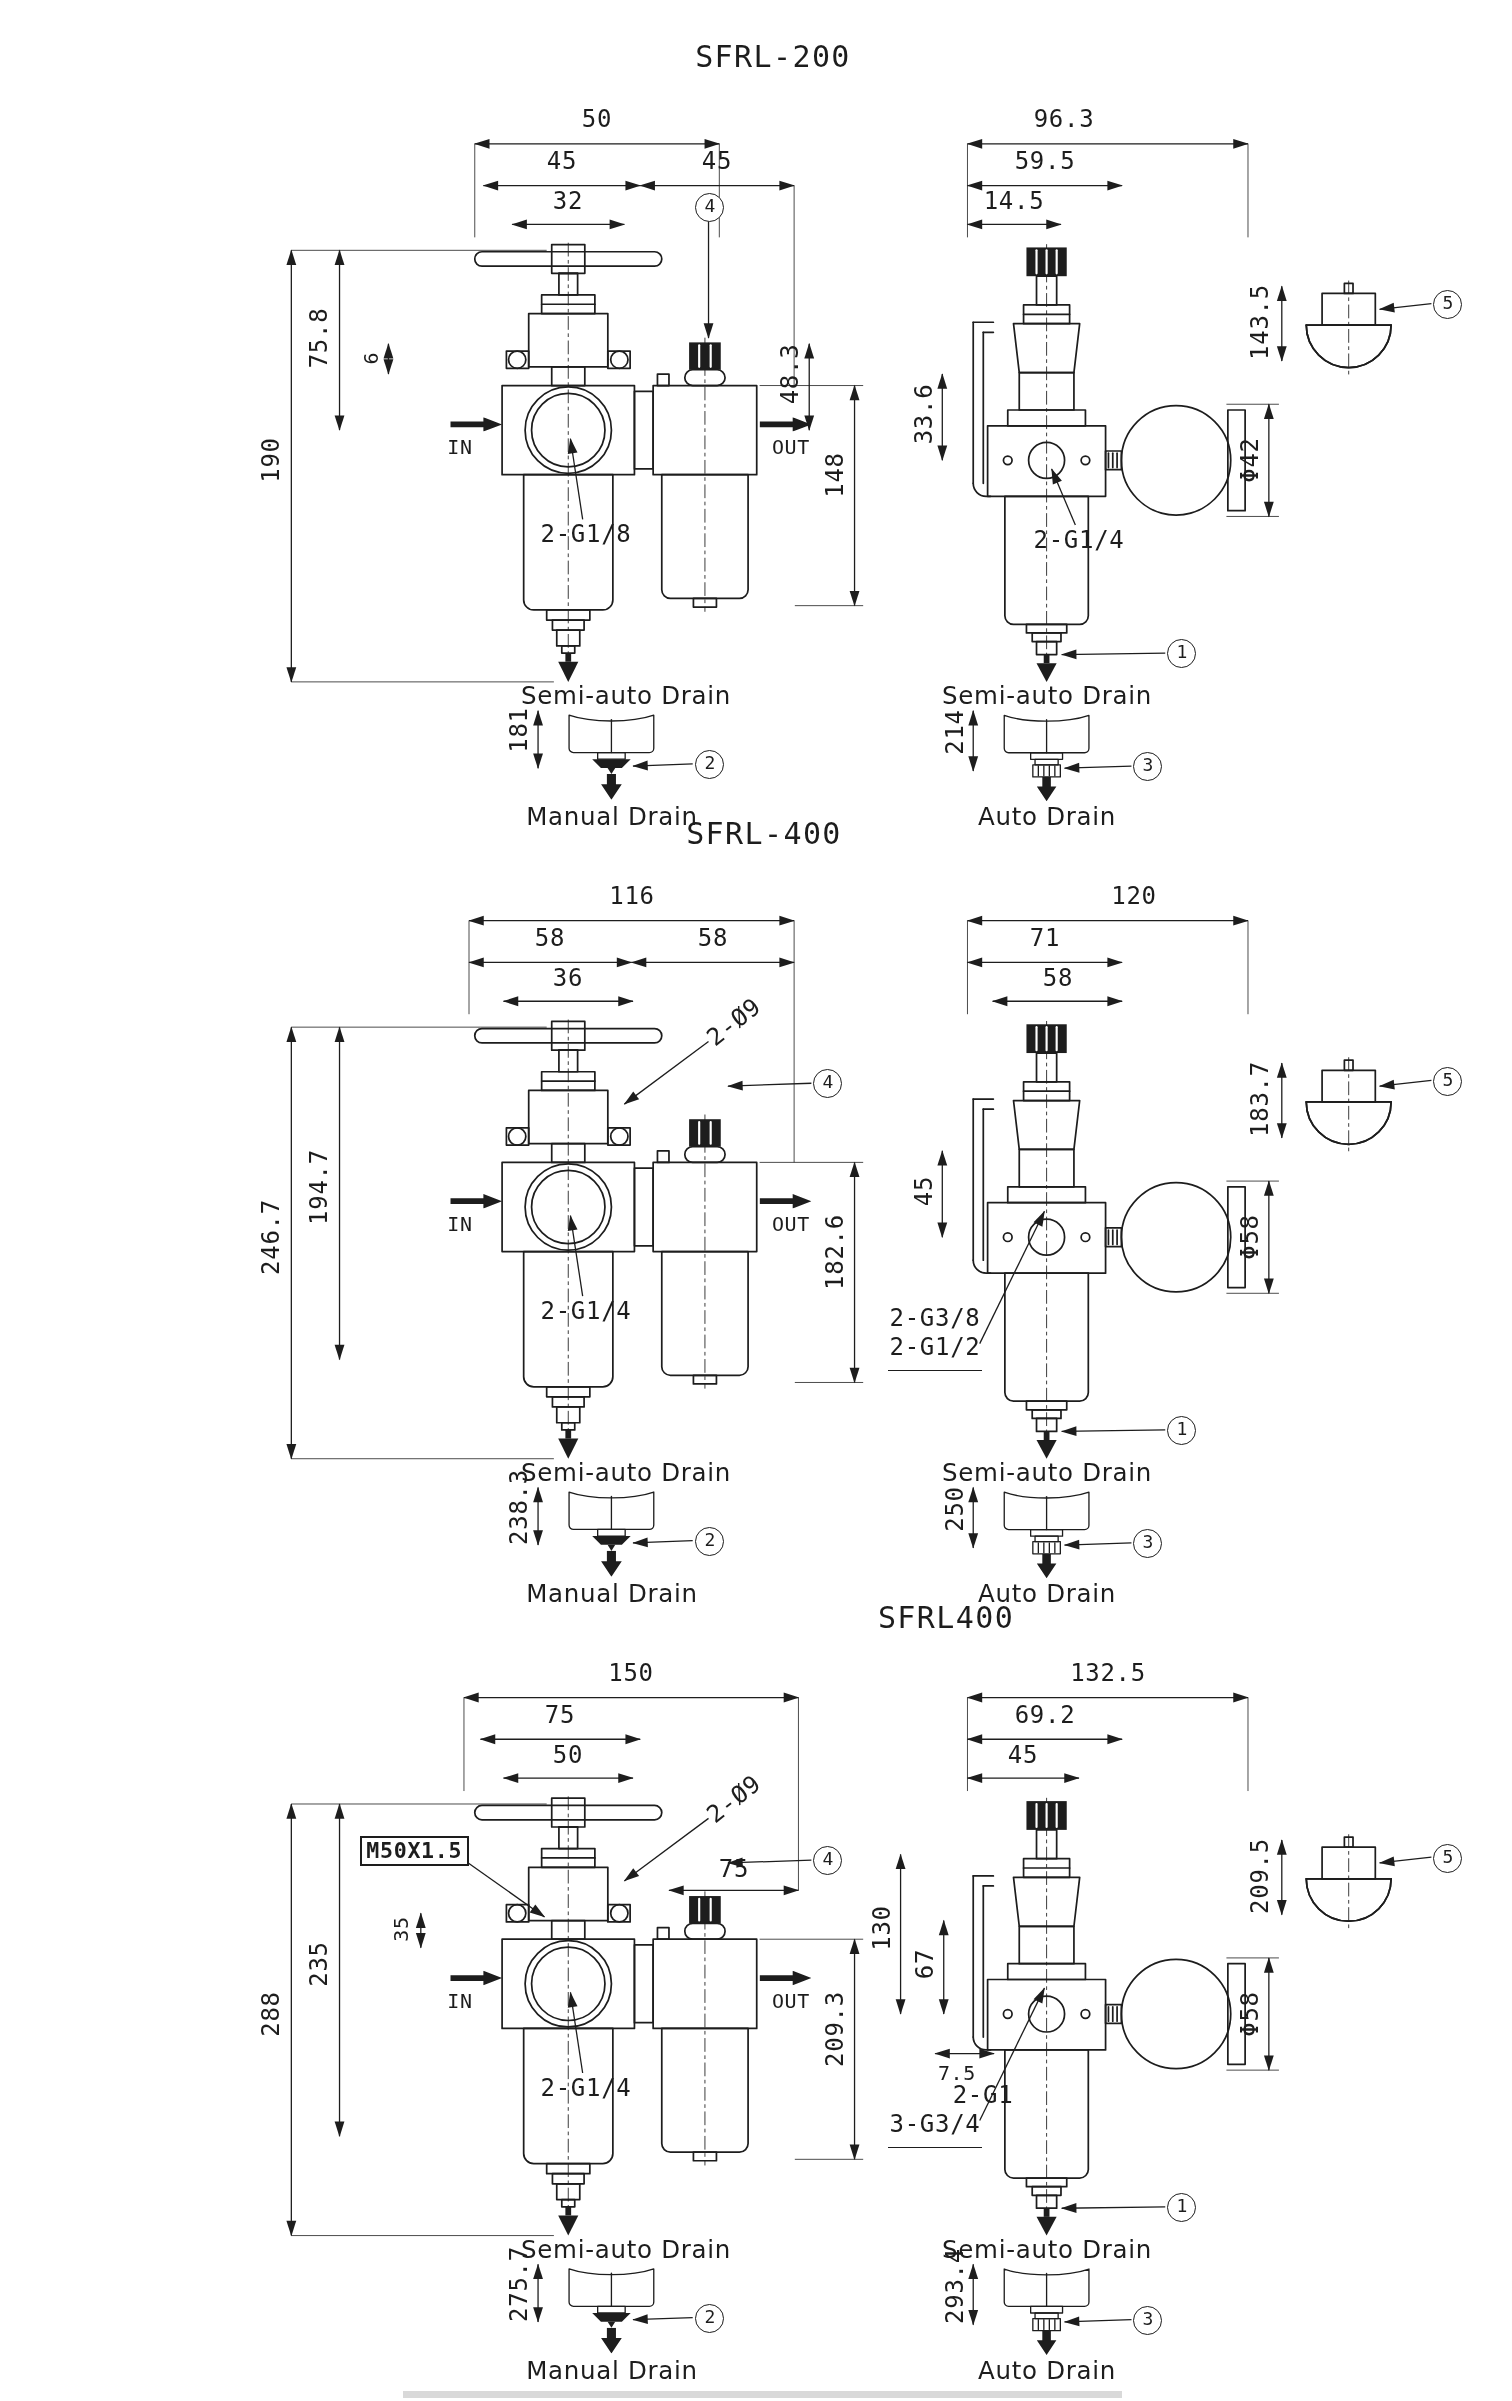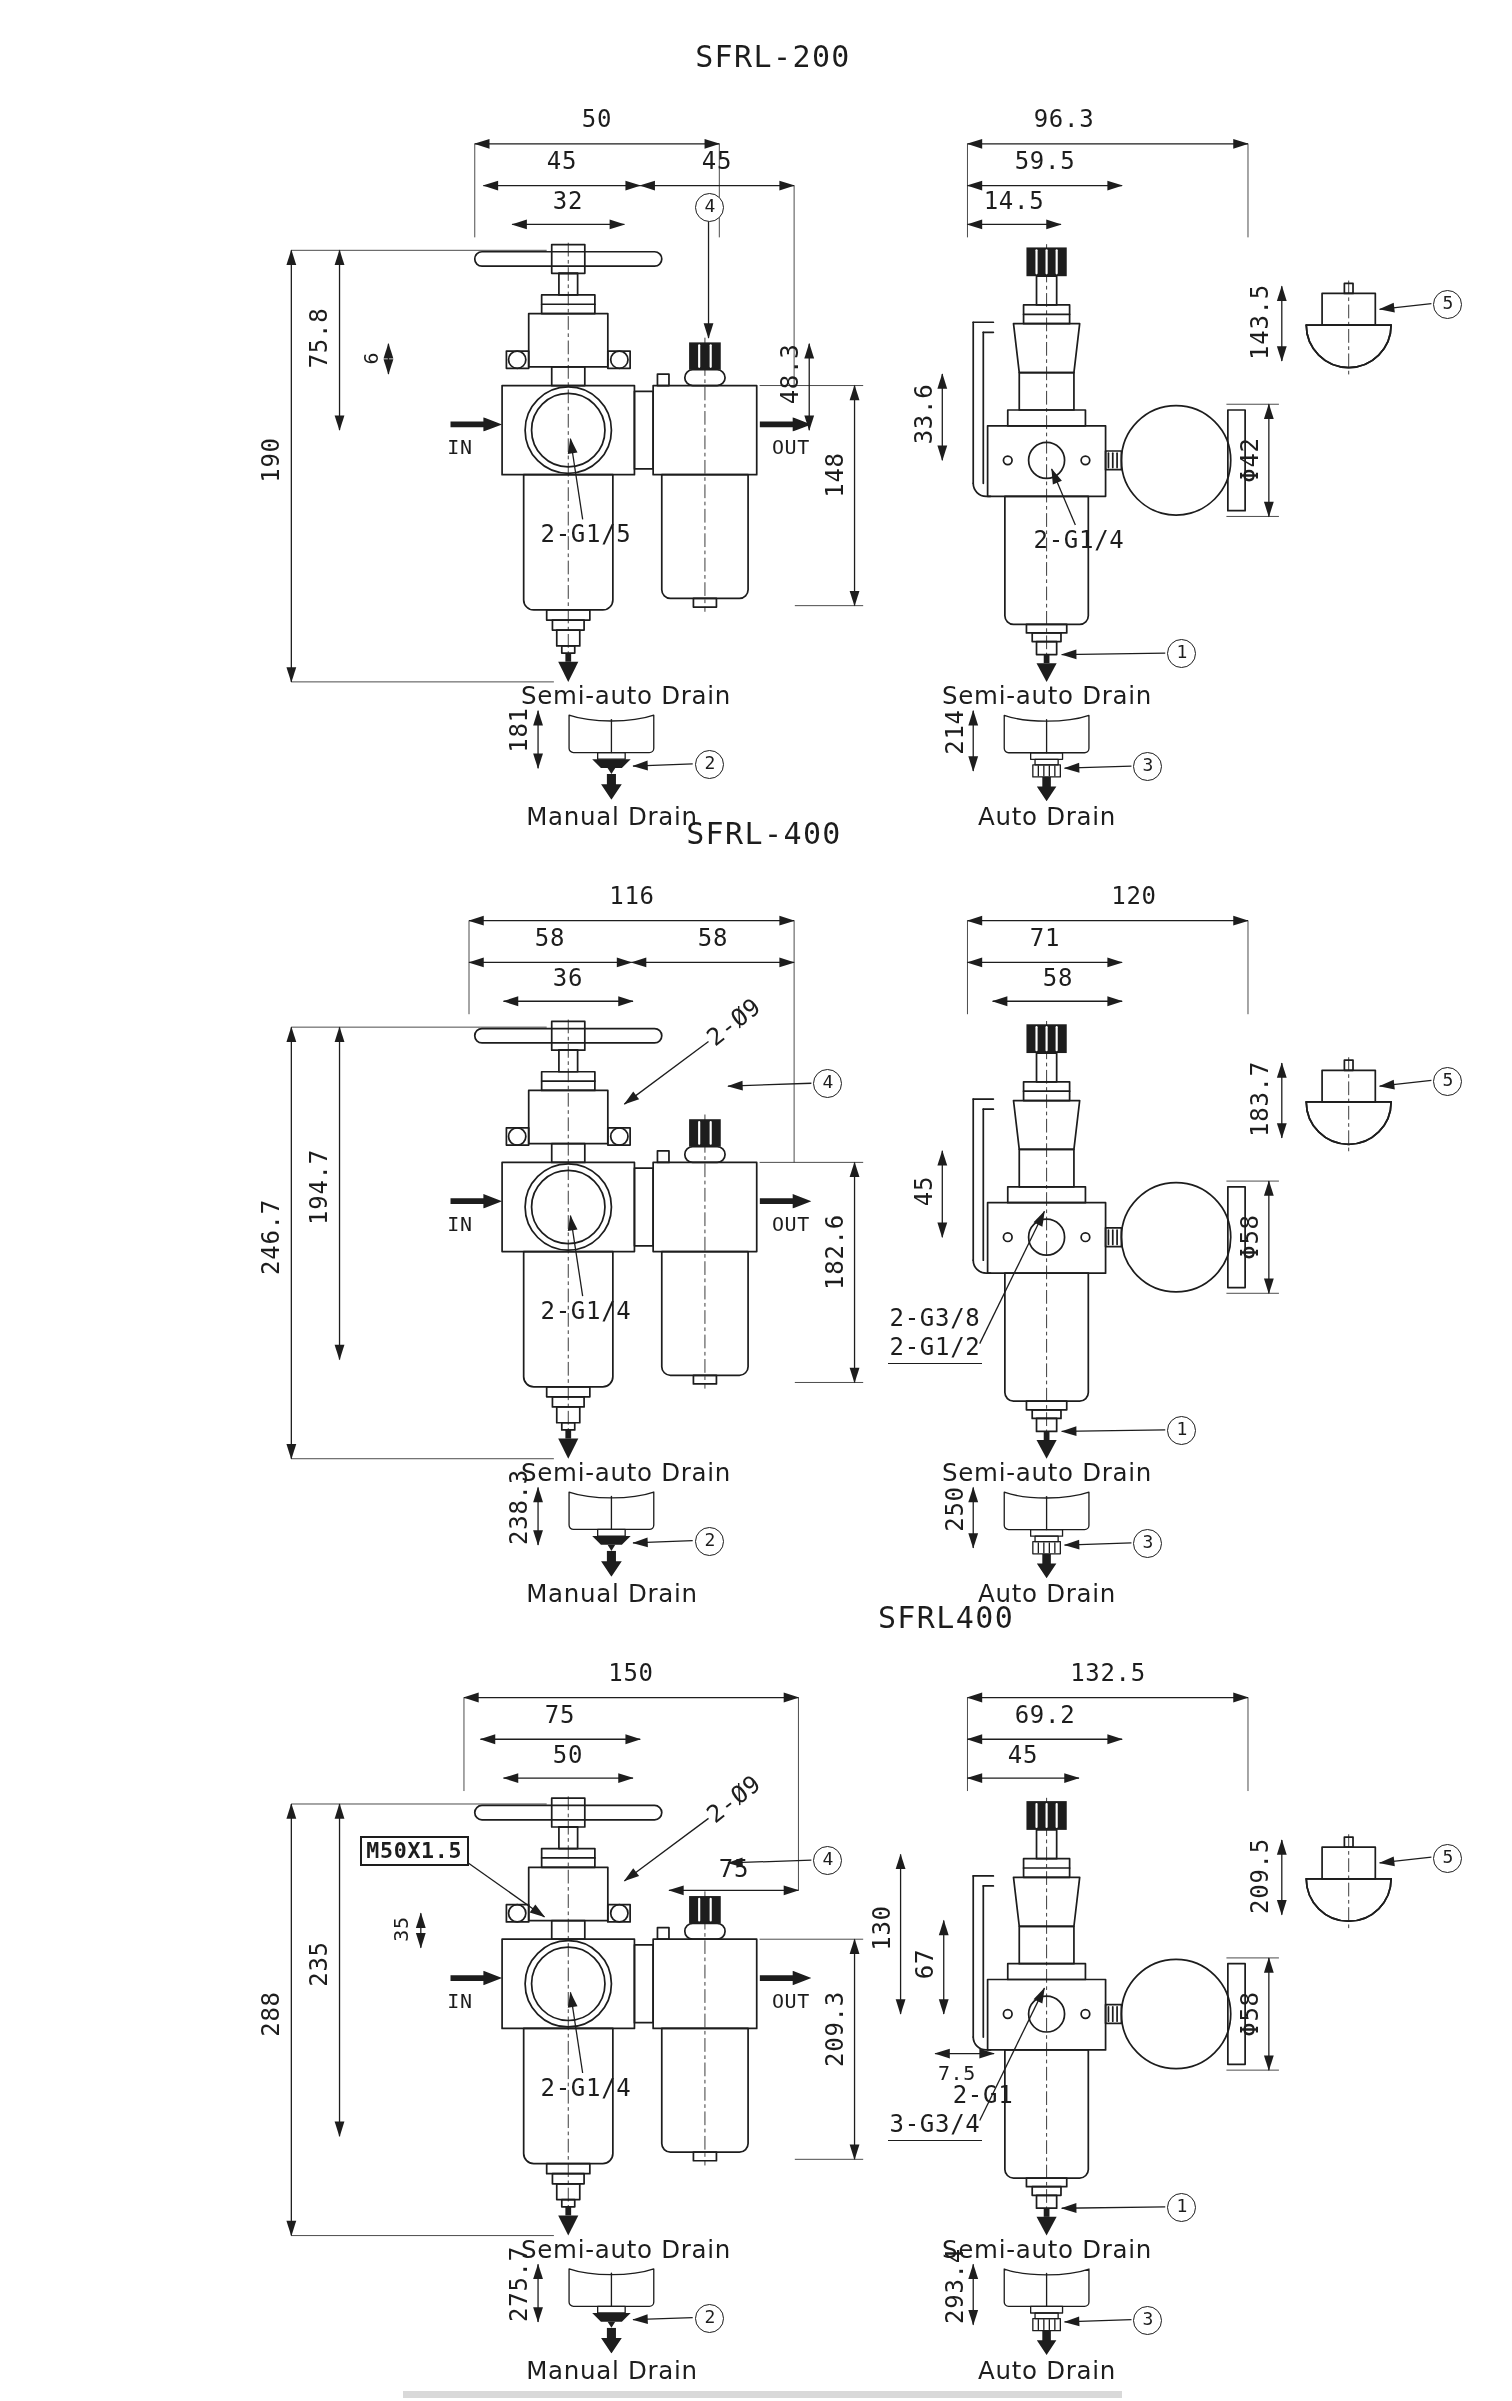--- a/index.html
+++ b/index.html
@@ -15,21 +15,21 @@
   .ext{stroke:#1d1d1d;stroke-width:1.1;fill:none;}
   .ldr{stroke:#1d1d1d;stroke-width:1.8;fill:none;}
   
   .lab{position:absolute;font-size:24px;line-height:26px;width:108px;margin-left:-54px;margin-top:-13px;
        text-align:center;letter-spacing:0.7px;white-space:nowrap;}
   .v{transform:rotate(-90deg);}
   .rot38{transform:rotate(-38deg);}
   .sm{font-size:20px;}
   .ttl{font-size:30px;width:230px;margin-left:-115px;margin-top:-17.3px;letter-spacing:1.4px;}
   .dl{font-family:"DejaVu Sans",sans-serif;font-size:24.5px;width:216px;margin-left:-108px;}
-  .ul{border-bottom:1.6px solid #1d1d1d;padding-bottom:3px;width:94px;margin-left:-47px;}
+  .ul{border-bottom:1.6px solid #1d1d1d;padding-bottom:10px;width:94px;margin-left:-47px;}
   .co{position:absolute;width:27px;height:27px;margin-left:-13.7px;margin-top:-13.7px;border:1.9px solid #1d1d1d;
       border-radius:50%;text-align:center;line-height:24.5px;font-size:18px;background:#fff;}
   .bx{position:absolute;font-size:21.6px;font-weight:700;border:2.2px solid #1d1d1d;padding:0.7px 4.3px;
       margin-top:-14.4px;letter-spacing:0.7px;background:#fff;white-space:nowrap;}
   .strip{position:absolute;left:403px;top:2391px;width:719px;height:7.2px;background:#d9d9d9;}
 </style>
 </head>
 <body>
 
 <div class="page">
@@ -307,21 +307,21 @@
 <span class="lab ttl" style="left:773px;top:61px">SFRL-200</span>
 <span class="lab" style="left:597px;top:119px">50</span>
 <span class="lab" style="left:562px;top:161px">45</span>
 <span class="lab" style="left:717px;top:161px">45</span>
 <span class="lab" style="left:568px;top:201px">32</span>
 <span class="lab v sm" style="left:371px;top:358px">6</span>
 <span class="lab v" style="left:319px;top:338px">75.8</span>
 <span class="lab v" style="left:271px;top:460px">190</span>
 <span class="lab v" style="left:790px;top:374px">48.3</span>
 <span class="lab v" style="left:835px;top:475px">148</span>
-<span class="lab" style="left:586px;top:534px">2-G1/5</span>
+<span class="lab" style="left:586px;top:534px">2-G1/8</span>
 <span class="lab sm" style="left:460px;top:447px">IN</span>
 <span class="lab sm" style="left:791px;top:447px">OUT</span>
 <span class="co" style="left:709px;top:207px">4</span>
 <span class="lab dl" style="left:626px;top:696px">Semi-auto Drain</span>
 <span class="lab v" style="left:519px;top:730px">181</span>
 <span class="co" style="left:709px;top:764px">2</span>
 <span class="lab dl" style="left:612px;top:817px">Manual Drain</span>
 <span class="lab" style="left:1064px;top:119px">96.3</span>
 <span class="lab" style="left:1045px;top:161px">59.5</span>
 <span class="lab" style="left:1014px;top:201px">14.5</span>

